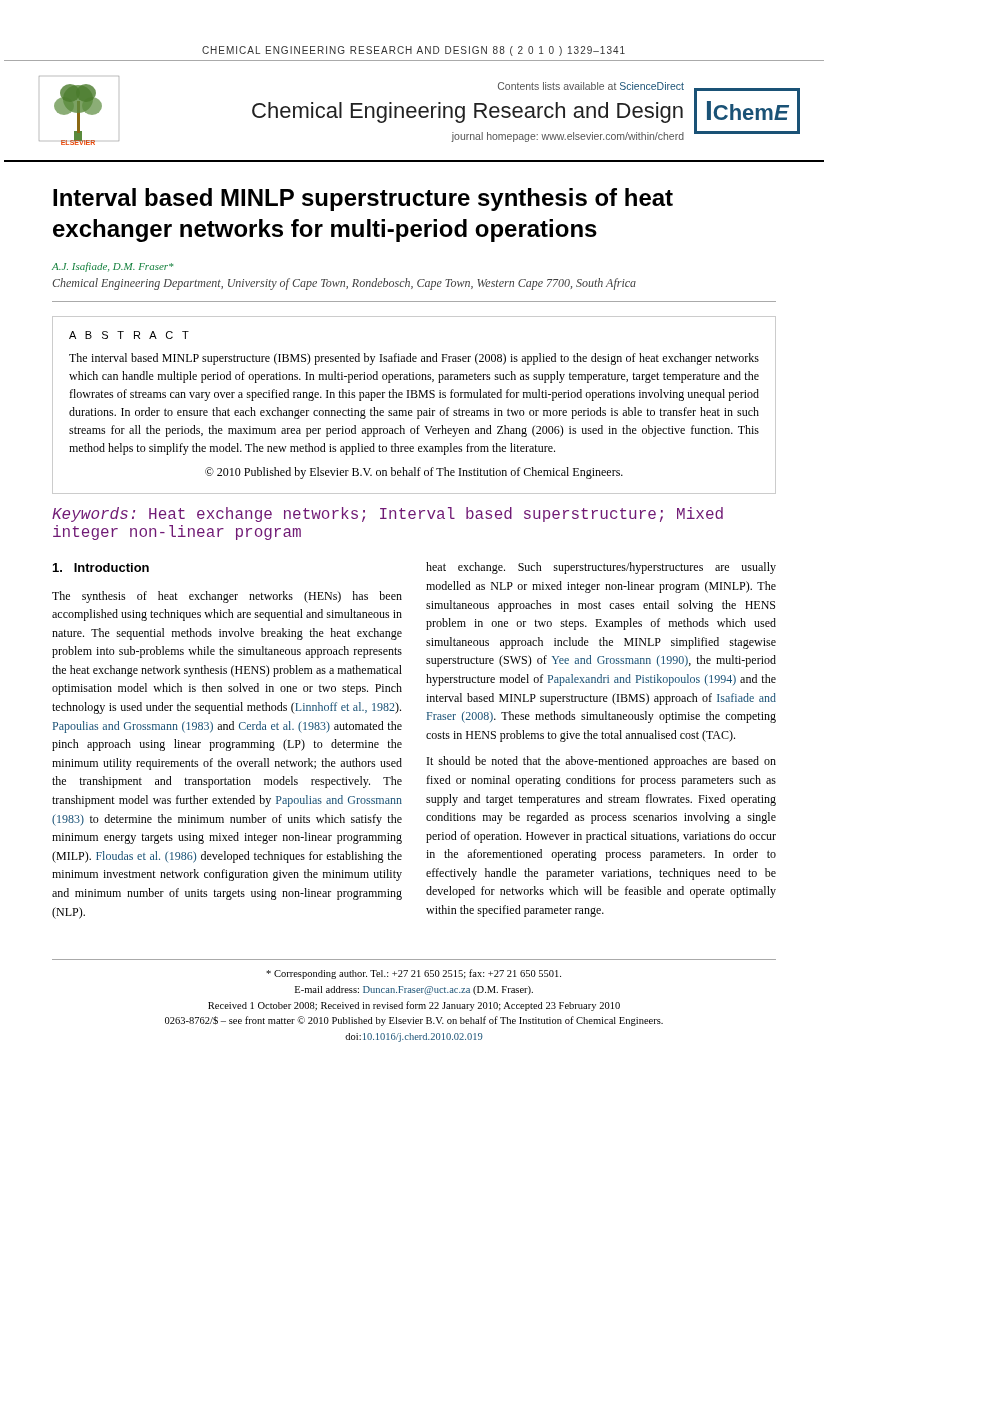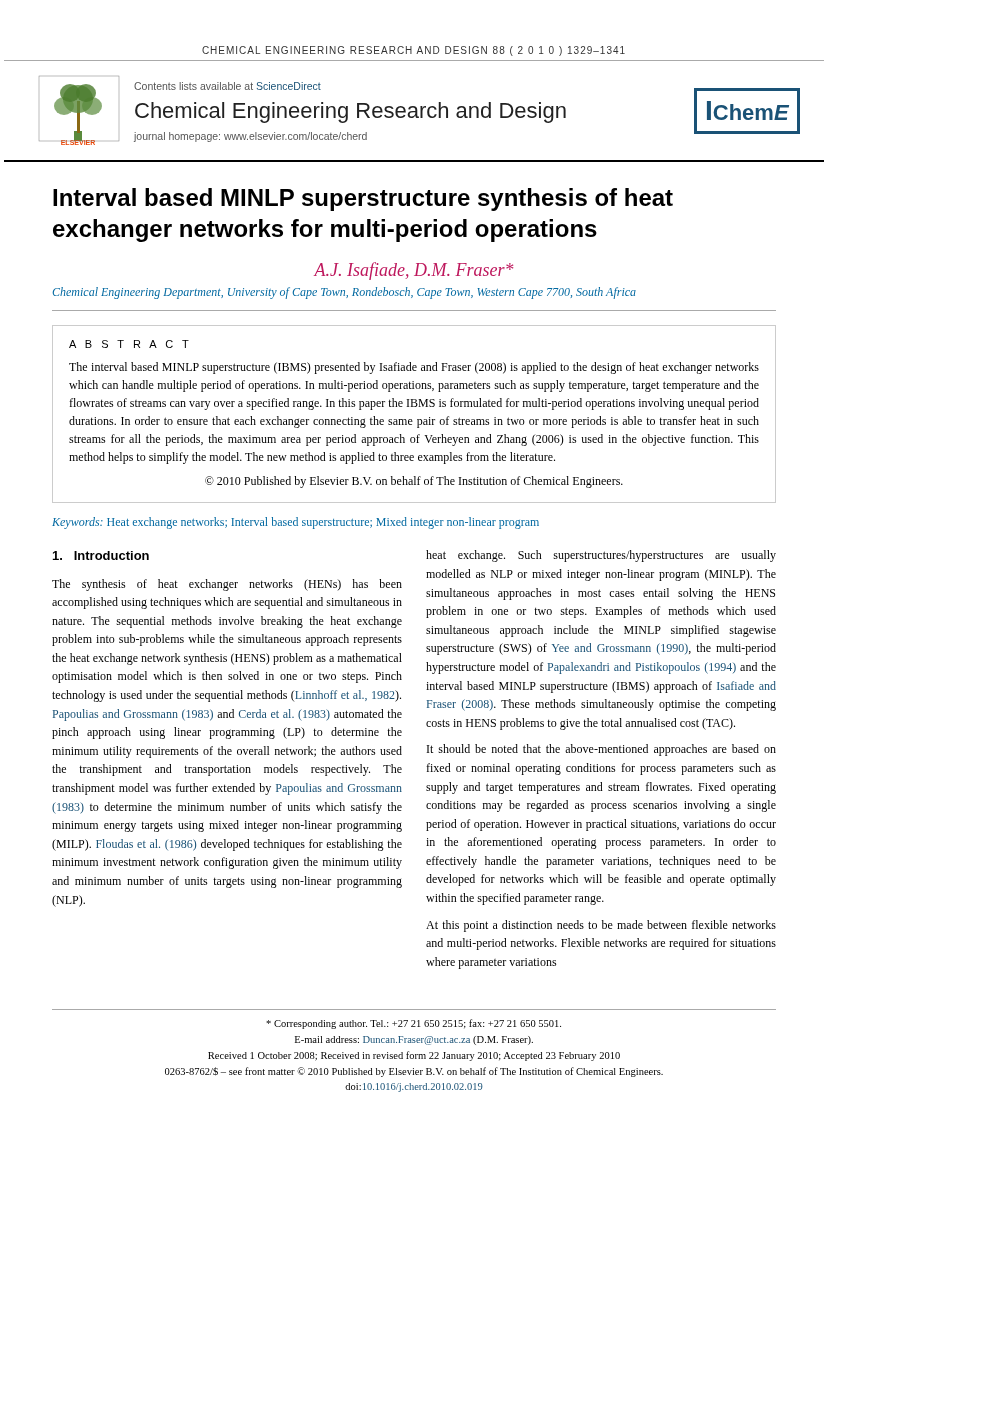--- a/index.html
+++ b/index.html
@@ -40,21 +40,21 @@
     }
 
     .elsevier-logo {
       width: 90px;
       flex-shrink: 0;
     }
 
     
     .journal-center {
       flex: 1;
-      text-align: left;
+      text-align: right;
       padding: 0 10px;
     }
 
     .sciencedirect-link {
       font-size: 10.5px;
       font-family: Arial, sans-serif;
       color: #555;
       margin-bottom: 2px;
     }
 
@@ -106,31 +106,30 @@
       font-family: Arial, sans-serif;
       font-size: 24px;
       font-weight: bold;
       color: #000;
       line-height: 1.3;
       margin-bottom: 16px;
       border-bottom: none;
     }
 
     .authors {
-      font-size: 18px;
+      font-size: 11px;
       font-style: italic;
       margin-bottom: 4px;
-      color: #be185d;
-      text-align: center;
+      color: #15803d;
     }
 
     .affiliation {
       font-size: 12px;
       font-style: italic;
-      color: #0369a1;
+      color: #404040;
       margin-bottom: 14px;
       border-bottom: 1px solid #aaa;
       padding-bottom: 10px;
     }
 
     
     .abstract-section {
       border: 1px solid #ccc;
       padding: 12px 16px;
       margin-bottom: 12px;
@@ -152,23 +151,24 @@
       color: #000;
     }
 
     .abstract-copyright {
       text-align: center;
       font-size: 12px;
       margin-top: 6px;
     }
 
     .keywords {
-      font-size: 12px;
+      font-size: 16px;
       margin-bottom: 16px;
-      color: #0369a1;
+      color: #701a75;
+      font-family: Liberation Mono, monospace;
     }
 
     .keywords span:first-child {
       font-style: italic;
     }
 
     
     .two-col {
       display: flex;
       gap: 24px;
@@ -254,21 +254,21 @@
     </div>
 
     <div class="journal-center">
       <div class="sciencedirect-link">
         <span>Contents lists available at </span>
         <a href="#">
           <span>ScienceDirect</span>
         </a>
       </div>
       <div class="journal-title-text">Chemical Engineering Research and Design</div>
-      <div class="journal-homepage">journal homepage: www.elsevier.com/locate/cherd</div>
+      <div class="journal-homepage">journal homepage: www.elsevier.com/within/cherd</div>
     </div>
 
     <div class="ichemE-logo">
       <div class="ichemE-box">
         <span class="I-letter">I</span><span>Chem</span><span style="font-style:italic;">E</span>
       </div>
     </div>
   </div>
 
   <div class="article-content">
@@ -305,23 +305,20 @@
         </p>
       </div>
 
       <div class="col">
         <p>
           heat exchange. Such superstructures/hyperstructures are usually modelled as NLP or mixed integer non-linear program (MINLP). The simultaneous approaches in most cases entail solving the HENS problem in one or two steps. Examples of methods which used simultaneous approach include the MINLP simplified stagewise superstructure (SWS) of <a href="#" class="link-text">Yee and Grossmann (1990)</a>, the multi-period hyperstructure model of <a href="#" class="link-text">Papalexandri and Pistikopoulos (1994)</a> and the interval based MINLP superstructure (IBMS) approach of <a href="#" class="link-text">Isafiade and Fraser (2008)</a>. These methods simultaneously optimise the competing costs in HENS problems to give the total annualised cost (TAC).
         </p>
         <p>
           It should be noted that the above-mentioned approaches are based on fixed or nominal operating conditions for process parameters such as supply and target temperatures and stream flowrates. Fixed operating conditions may be regarded as process scenarios involving a single period of operation. However in practical situations, variations do occur in the aforementioned operating process parameters. In order to effectively handle the parameter variations, techniques need to be developed for networks which will be feasible and operate optimally within the specified parameter range.
         </p>
-        <p>
-          At this point a distinction needs to be made between flexible networks and multi-period networks. Flexible networks are required for situations where parameter variations
-        </p>
       </div>
 
     </div>
   </div>
 
   <div class="footer-notes">
     <div>* Corresponding author. Tel.: +27 21 650 2515; fax: +27 21 650 5501.</div>
     <div>
       E-mail address: <a href="#" class="link-text">Duncan.Fraser@uct.ac.za</a> (D.M. Fraser).
     </div>

